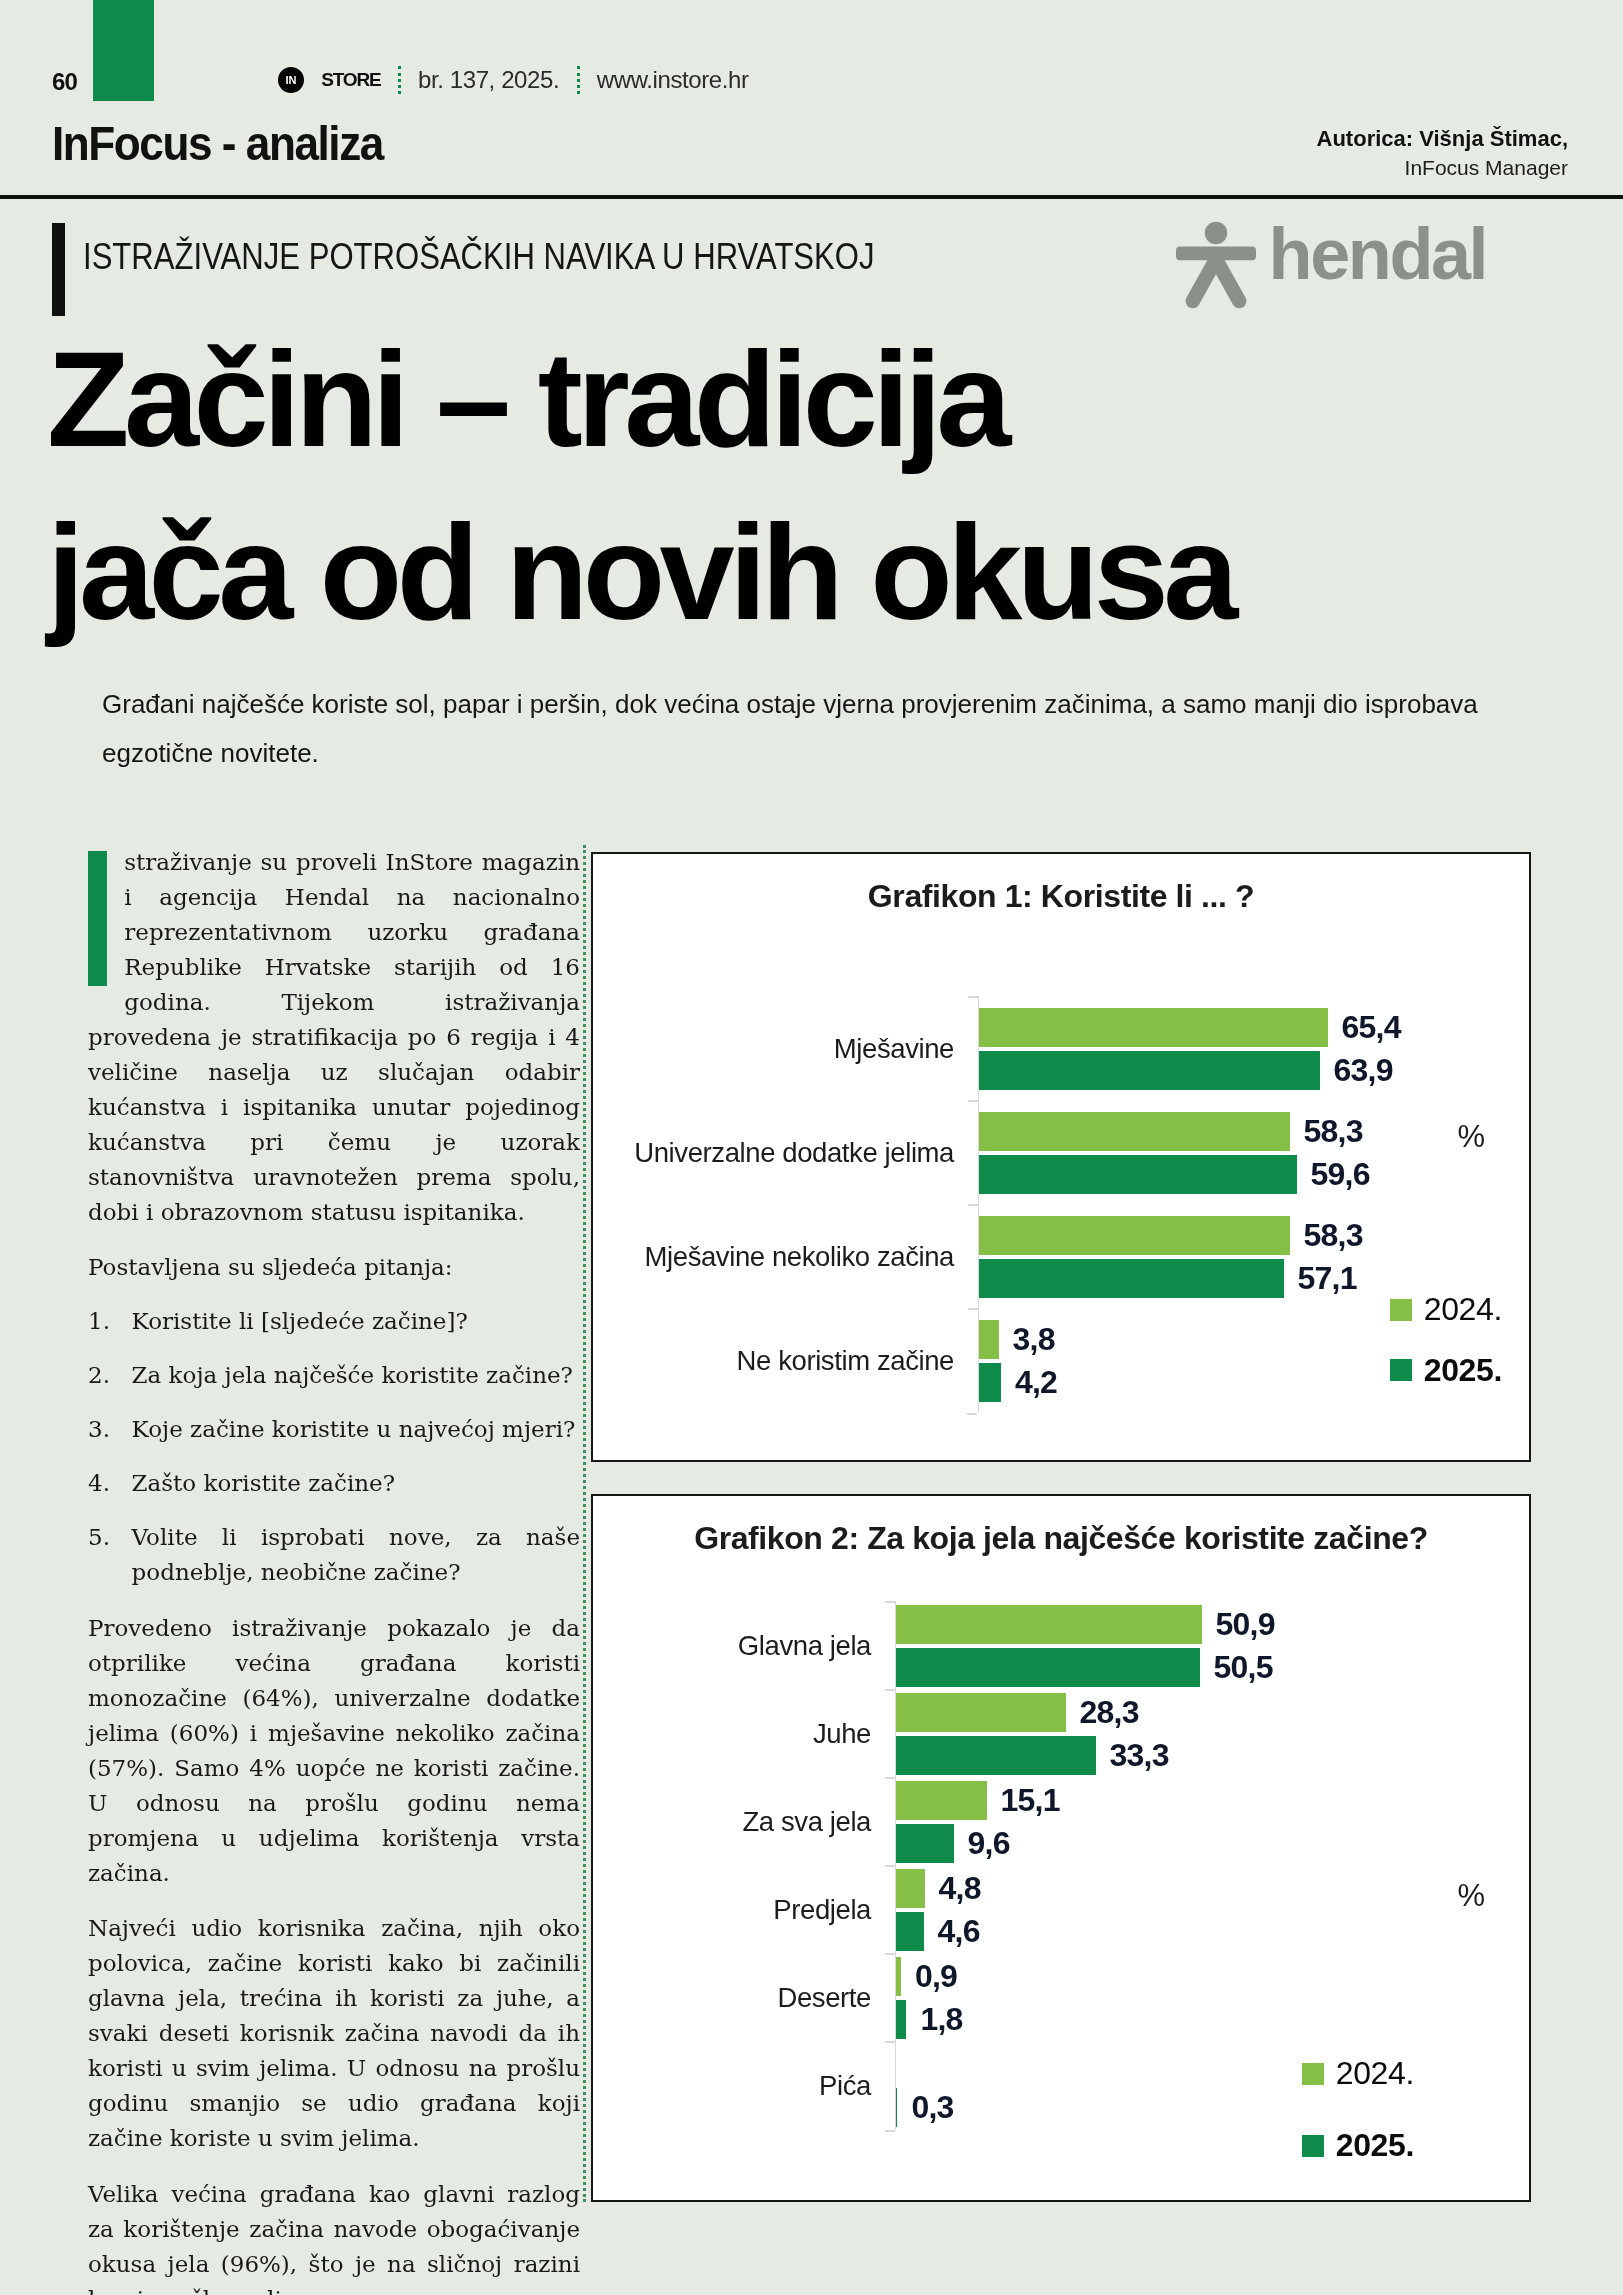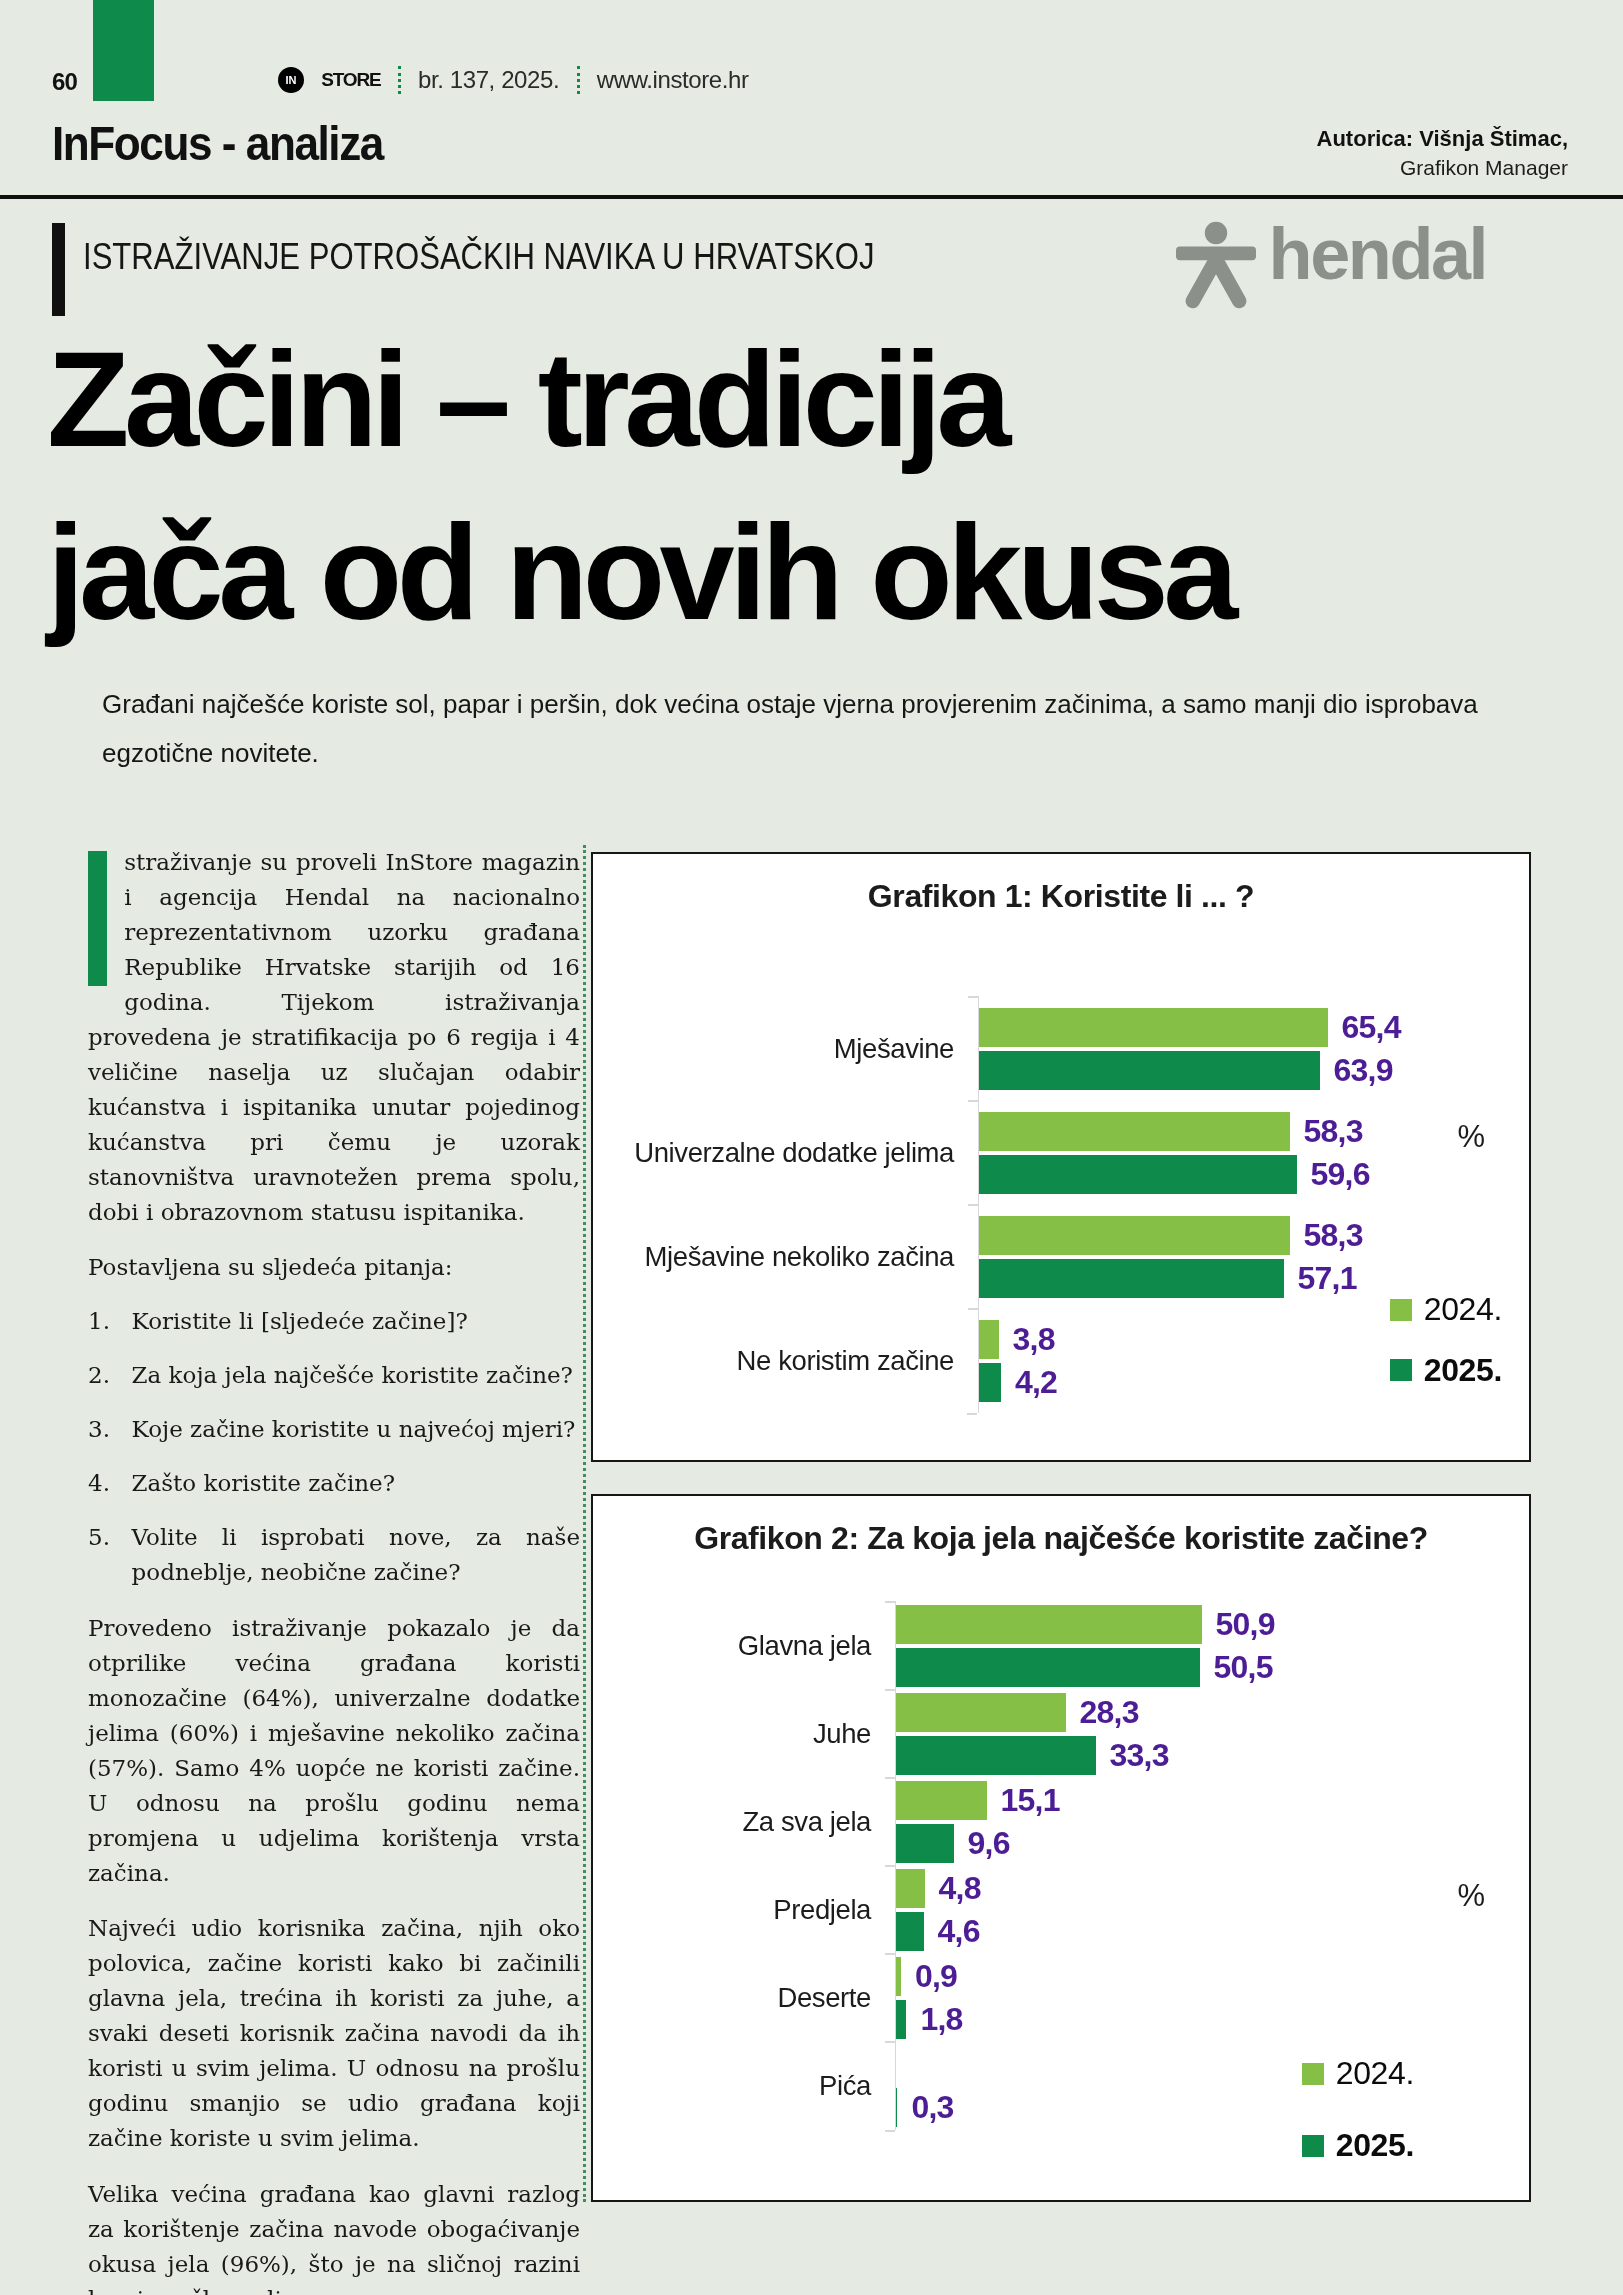--- a/index.html
+++ b/index.html
@@ -57,21 +57,21 @@
   .clabel{display:flex;align-items:center;justify-content:flex-end;text-align:right;padding-right:23.6px;font-size:27.5px;color:#1c1c1c;letter-spacing:-0.4px;}
   .chart1 .clabel{width:330px;}
   .chart2 .clabel{width:247px;}
   .cbars{flex:1;position:relative;border-left:1.6px solid #d8d8d8;display:flex;flex-direction:column;justify-content:center;gap:3.1px;}
   .cbars::before{content:"";position:absolute;left:-10.2px;top:-0.8px;width:10.2px;height:1.6px;background:#d8d8d8;}
   .rows::after{content:"";position:absolute;bottom:-1.6px;width:10.2px;height:1.6px;background:#d8d8d8;}
   .chart1 .rows::after{left:343px;}
   .chart2 .rows::after{left:261px;}
   .cbarline{height:39px;display:flex;align-items:center;}
   .cbar{height:100%;flex:none;}
-  .cval{margin-left:14px;font-weight:700;font-size:32px;letter-spacing:-0.8px;color:#4c1d95;white-space:nowrap;}
+  .cval{margin-left:14px;font-weight:700;font-size:32px;letter-spacing:-0.8px;color:#0f172a;white-space:nowrap;}
   .legend{position:absolute;display:flex;flex-direction:column;}
   .chart1 .legend{left:797px;top:437px;gap:23.6px;}
   .chart2 .legend{left:709px;top:559px;gap:35px;}
   .legend-item{display:flex;align-items:center;gap:11.8px;font-size:32px;color:#0c0c0c;letter-spacing:-0.4px;}
   .legend-item.second{font-weight:700;}
   .lswatch{width:22px;height:22px;flex:none;}
   .pct{position:absolute;font-size:31px;color:#1d1d1d;}
   .chart1 .pct{right:44px;top:265px;}
   .chart2 .pct{right:44px;top:382px;}
 </style>
@@ -87,21 +87,21 @@
     <span class="store">STORE</span>
     <span class="msep"></span>
     <span class="missue">br. 137, 2025.</span>
     <span class="msep"></span>
     <span class="msite">www.instore.hr</span>
   </div>
 
   <div class="abs section-title">InFocus - analiza</div>
   <div class="abs author">
     <div class="a1">Autorica: Višnja Štimac,</div>
-    <div class="a2">Grafikon Manager</div>
+    <div class="a2">InFocus Manager</div>
   </div>
   <div class="abs rule"></div>
 
   <div class="abs kicker-bar"></div>
   <div class="abs kicker">ISTRAŽIVANJE POTROŠAČKIH NAVIKA U HRVATSKOJ</div>
   <div class="abs hendal">
     <svg width="80" height="88" viewBox="0 0 100 110">
       <circle cx="50" cy="15" r="14" fill="#8b908b"></circle>
       <rect x="0" y="32" width="100" height="17" rx="5" fill="#8b908b"></rect>
       <rect x="40" y="44" width="20" height="12" fill="#8b908b"></rect>

